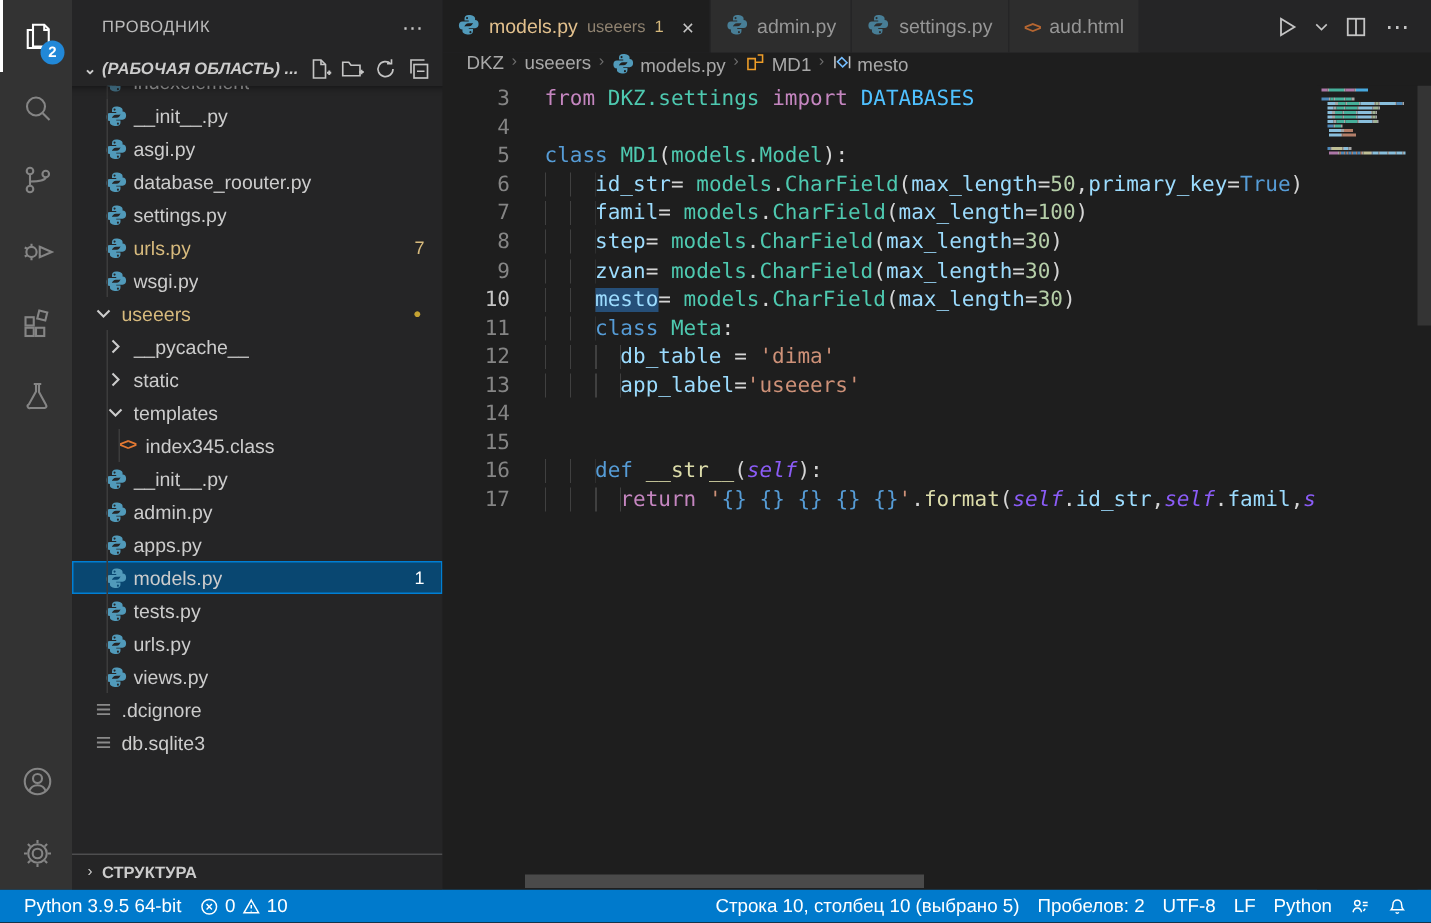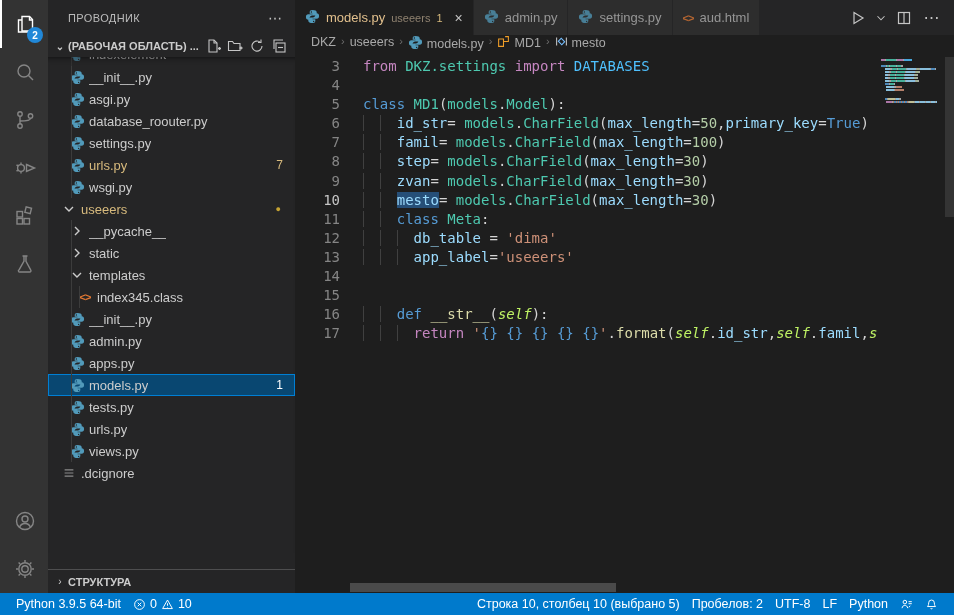--- a/index.html
+++ b/index.html
@@ -19,21 +19,21 @@
   .ab-spacer { flex:1; }
 
   
   .sidebar { width:247px; background:#252526; flex-shrink:0; position:relative; color:#cccccc; overflow:hidden; }
   .sb-title { height:35px; display:flex; align-items:center; padding:0 12px 0 20px;
     font-size:11px; letter-spacing:.4px; color:#bbbbbb; }
   .sb-title .more { margin-left:auto; color:#c5c5c5; font-size:14px; letter-spacing:1px; cursor:pointer; }
   .sb-section { height:22px; display:flex; align-items:center; padding:0 8px 0 4px; font-size:11px;
     font-weight:bold; color:#cccccc; cursor:pointer; }
   .sb-section .chev { width:16px; font-size:10px; color:#cccccc; text-align:center; }
-  .sb-section .lbl { white-space:nowrap; overflow:hidden; }
+  .sb-section .lbl { white-space:nowrap; overflow:hidden;font-style:italic; }
   .sb-actions { margin-left:auto; display:flex; gap:6px; }
   .sb-actions svg { width:16px; height:16px; stroke:#c5c5c5; fill:none; stroke-width:1.1; cursor:pointer; }
   .tree { position:absolute; top:57px; bottom:40px; left:0; right:0; overflow:hidden;
     box-shadow: inset 0 6px 6px -6px rgba(0,0,0,.7); }
   .row { height:22px; display:flex; align-items:center; font-size:13px; color:#cccccc;
     position:relative; cursor:pointer; white-space:nowrap; }
   .row.clipped { height:9px; overflow:hidden; opacity:.55; }
   .row.clipped .inner-shift { transform:translateY(-7px); display:flex; align-items:center; }
   .row .glyph { width:18px; height:18px; display:flex; align-items:center; justify-content:center; flex-shrink:0; }
   .row .label { margin-left:3px; overflow:hidden; text-overflow:ellipsis; }
@@ -71,21 +71,21 @@
   .editor-body { flex:1; position:relative; display:flex; overflow:hidden;
     font-family:"DejaVu Sans Mono", monospace; font-size:14px; line-height:19.1px; }
   .gutter { width:68px; flex-shrink:0; text-align:right; padding-right:23px; color:#858585; cursor:pointer; }
   .gutter .ln { height:19.1px; }
   .gutter .ln.cur { color:#c6c6c6; }
   .code { flex:1; min-width:0; overflow:hidden; white-space:pre; color:#d4d4d4; cursor:text; }
   .cl { height:19.1px; }
   .tk-p { color:#d4d4d4; } .tk-k { color:#569cd6; } .tk-c { color:#c586c0; }
   .tk-t { color:#4ec9b0; } .tk-v { color:#9cdcfe; } .tk-n { color:#b5cea8; }
   .tk-s { color:#ce9178; } .tk-f { color:#dcdcaa; } .tk-b { color:#4fc1ff; }
-  .tk-fmt { color:#569cd6; } .tk-self { color:#bef264; font-style:italic; }
+  .tk-fmt { color:#569cd6; } .tk-self { color:#8b5cf6; font-style:italic; }
   .tk-sel { color:#9cdcfe; background:#264f78; }
   .tk-w { background: repeating-linear-gradient(90deg, #404040 0, #404040 1px, transparent 1px, transparent 2ch); }
 
   .minimap { position:absolute; top:0; right:9px; width:67px; bottom:0; background:#1e1e1e; padding:2px 3px; cursor:pointer; }
   .mm-row { height:2px; margin-bottom:1px; display:flex; opacity:.85; }
   .mm-seg { height:2px; }
   .vscroll { position:absolute; top:0; right:0; width:9px; height:160px; background:rgba(121,121,121,.25); cursor:pointer; }
   .hscroll { position:absolute; bottom:1px; left:55px; width:266px; height:9px; background:#4a4a4a; cursor:pointer; }
 
   
@@ -444,20 +444,30 @@
           </span>
         </div>
         <div class="row">
           <span style="display: flex; align-items: center; flex: 1 1 0%; min-width: 0px; padding-left: 12px;">
             <span class="glyph">
               <svg width="14" height="14" viewBox="0 0 16 16" stroke="#8a8a8a" stroke-width="1.4" fill="none">
                 <path d="M3 4.5h10M3 8h10M3 11.5h10"></path>
               </svg>
             </span>
             <span class="label">.dcignore</span>
+          </span>
+        </div>
+        <div class="row">
+          <span style="display: flex; align-items: center; flex: 1 1 0%; min-width: 0px; padding-left: 12px;">
+            <span class="glyph">
+              <svg width="14" height="14" viewBox="0 0 16 16" stroke="#8a8a8a" stroke-width="1.4" fill="none">
+                <path d="M3 4.5h10M3 8h10M3 11.5h10"></path>
+              </svg>
+            </span>
+            <span class="label">db.sqlite3</span>
           </span>
         </div>
       </div>
     <div class="outline-sec">
       <span class="chev">›</span>
       <span>СТРУКТУРА</span>
     </div>
   </div>
 
   <div class="editor-col">

